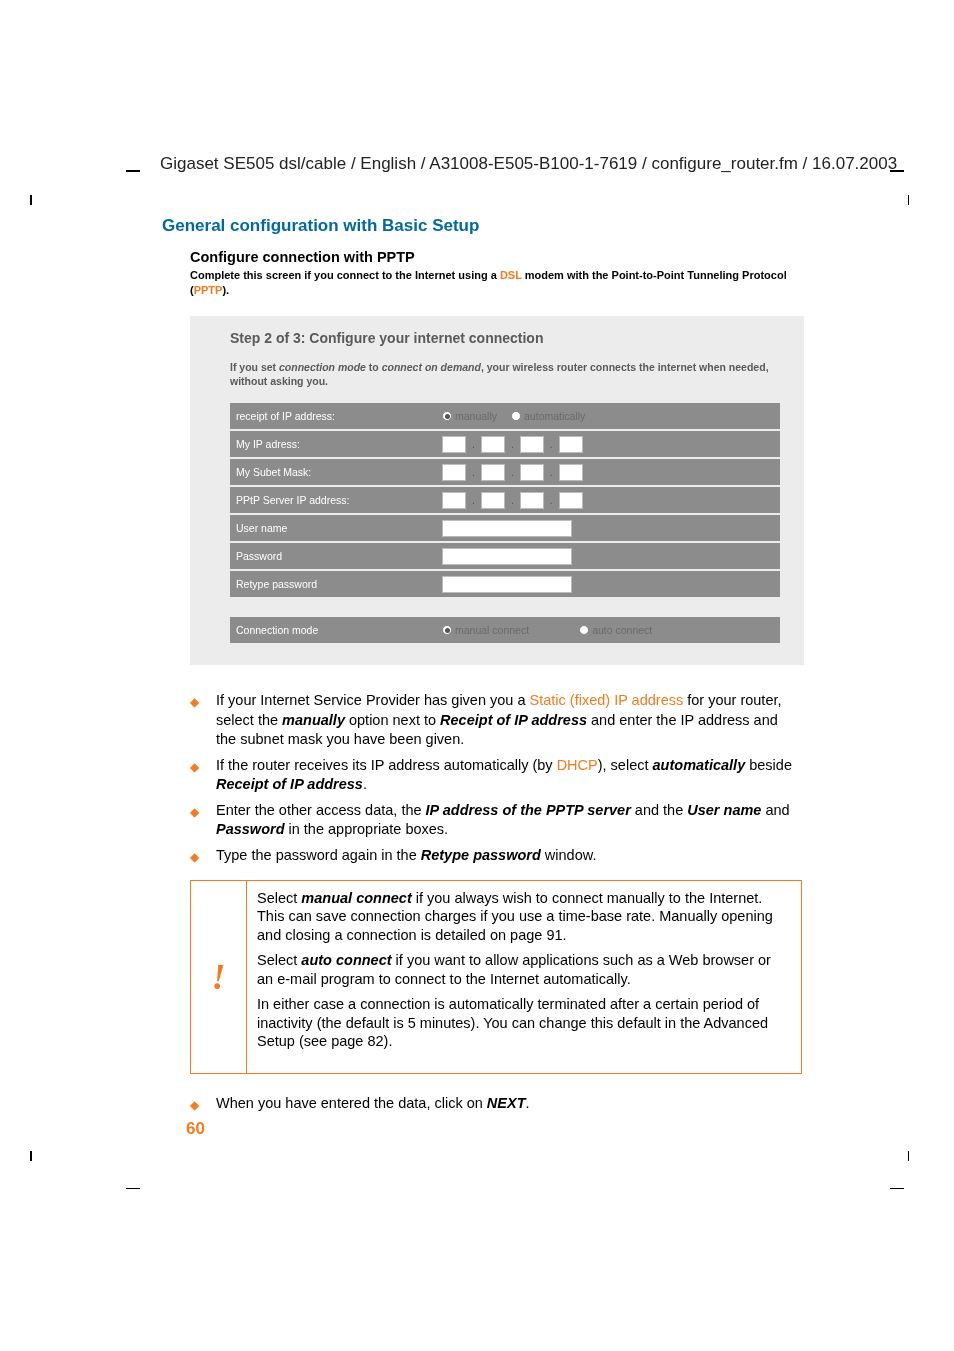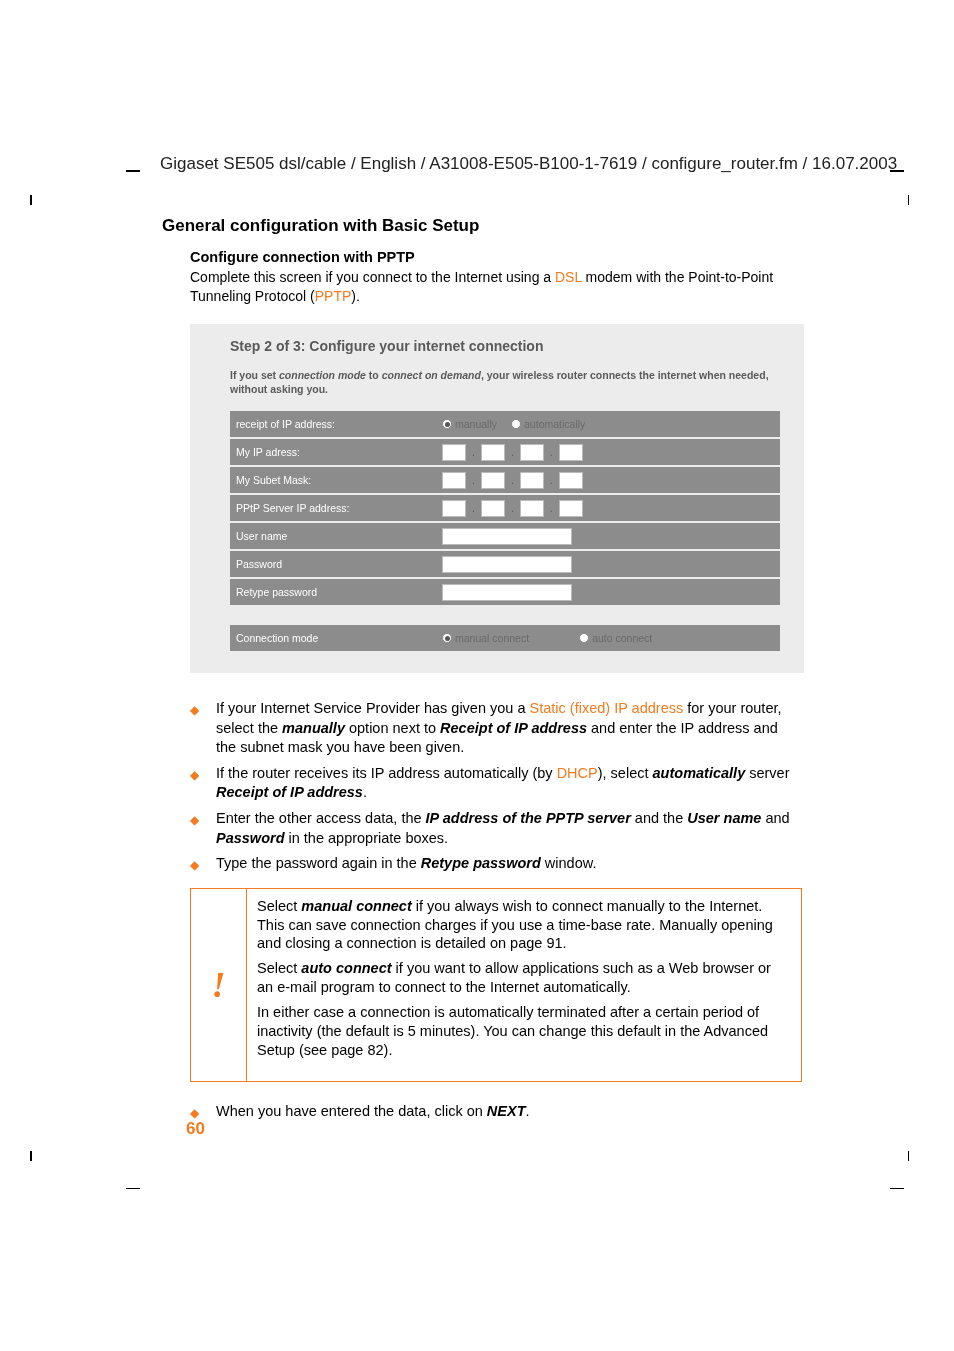--- a/index.html
+++ b/index.html
@@ -12,26 +12,26 @@
   .crop.tl-v { top:195px; left:30px; width:1.5px; height:10px; }
   .crop.tr-h { top:170px; right:50px; width:14px; height:1.5px; }
   .crop.bl-h { bottom:162px; left:126px; width:14px; height:1.5px; }
   .crop.bl-v { bottom:190px; left:30px; width:1.5px; height:10px; }
   .crop.br-h { bottom:162px; right:50px; width:14px; height:1.5px; }
   .crop.br-v { bottom:190px; right:45px; width:1.5px; height:10px; }
   .crop.tr-v { top:195px; right:45px; width:1.5px; height:10px; }
 
   .header-path { position:absolute; top:154px; left:160px; font-size:17px; color:#222;text-align:center; }
 
-  .section-title { position:absolute; top:216px; left:162px; font-size:17px; font-weight:bold; color:#000000; }
+  .section-title { position:absolute; top:216px; left:162px; font-size:17px; font-weight:bold; color:#0369a1; }
 
   .body { position:absolute; top:249px; left:190px; width:610px; }
 
   .subhead { font-weight:bold; font-size:14.5px; margin-bottom:3px; }
-  .para { font-size:14px; line-height:1.35; }
+  .para { font-size:11px; line-height:1.35;font-weight:bold; }
   .link { color:#f47b1f; }
 
   .screenshot { width:614px; margin-top:18px; background:#ececec; padding:14px 0 0 16px; }
   .shot-inner { padding:0 24px; }
   .shot-title { font-weight:bold; font-size:14px; color:#5a5a5a; margin-bottom:14px; }
   .shot-note { font-size:10.5px; color:#7a7a7a; margin-bottom:10px; }
   .shot-warn { font-size:10.5px; font-weight:bold; color:#5a5a5a; margin-bottom:2px; line-height:1.4; }
   .shot-warn em { font-style:italic; }
 
   .form-area { margin-top:14px; }
@@ -174,21 +174,21 @@
     <div class="bullets">
       <div class="item">
         <span class="bul"></span>
         <div>
           <span>If your Internet Service Provider has given you a </span><span class="link">Static (fixed) IP address</span><span> for your router, select the </span><span class="bi">manually</span><span> option next to </span><span class="bi">Receipt of IP address</span><span> and enter the IP address and the subnet mask you have been given.</span>
         </div>
       </div>
       <div class="item">
         <span class="bul"></span>
         <div>
-          <span>If the router receives its IP address automatically (by </span><span class="link">DHCP</span><span>), select </span><span class="bi">automatically</span><span> server </span><span class="bi">Receipt of IP address</span><span>.</span>
+          <span>If the router receives its IP address automatically (by </span><span class="link">DHCP</span><span>), select </span><span class="bi">automatically</span><span> beside </span><span class="bi">Receipt of IP address</span><span>.</span>
         </div>
       </div>
       <div class="item">
         <span class="bul"></span>
         <div>
           <span>Enter the other access data, the </span><span class="bi">IP address of the PPTP server</span><span> and the </span><span class="bi">User name</span><span> and </span><span class="bi">Password</span><span> in the appropriate boxes.</span>
         </div>
       </div>
       <div class="item">
         <span class="bul"></span>

